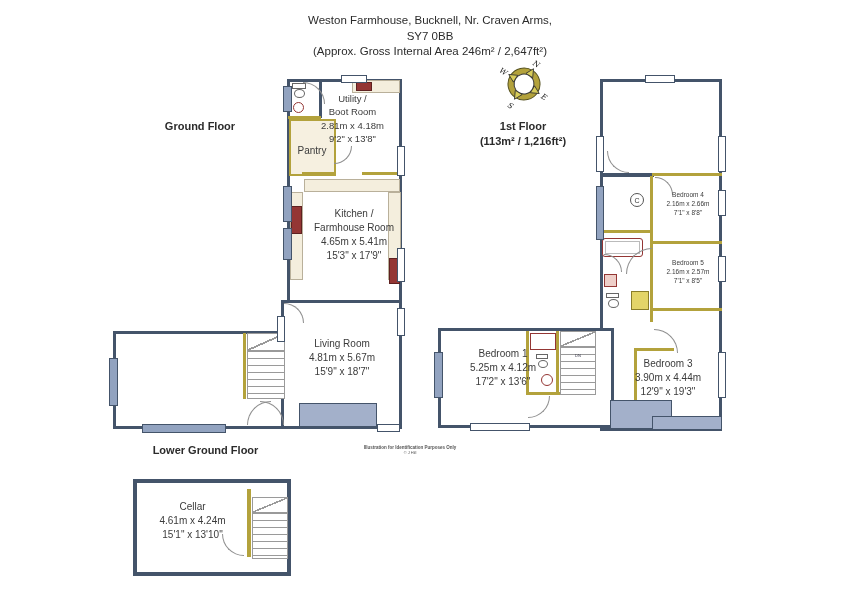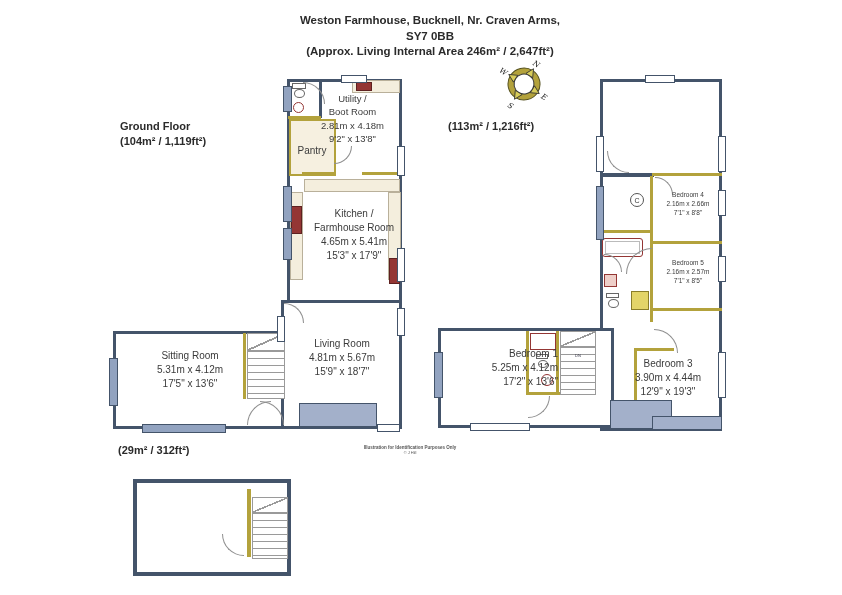--- a/index.html
+++ b/index.html
@@ -25,60 +25,59 @@
   .arc{position:absolute;border-top:1px solid #8f8f8f;border-left:1px solid #8f8f8f;border-top-left-radius:100% 100%;box-sizing:border-box;background:transparent;}
   .toilet-tank{position:absolute;background:#fff;border:1px solid #666;box-sizing:border-box;}
   .toilet-bowl{position:absolute;background:#fff;border:1px solid #666;border-radius:50%;box-sizing:border-box;}
   .sinkc{position:absolute;background:#fff;border:1px solid #943634;border-radius:50%;box-sizing:border-box;}
   .pantry-fill{position:absolute;background:#f6f0e0;border:2px solid var(--interior-wall,#b3a23c);box-sizing:border-box;}
   .circ{position:absolute;background:#fff;border:1px solid #555;border-radius:50%;color:#333;font-size:7px;
         display:flex;align-items:center;justify-content:center;box-sizing:border-box;}
   .lbl{position:absolute;color:var(--text,#3b3b3b);font-size:10px;line-height:1.4;text-align:center;}
   .lbl span{display:block;}
   .lbl-sm{font-size:6.5px;line-height:1.35;}
-  .flabel{position:absolute;color:#2b2b2b;font-weight:bold;font-size:11px;line-height:1.4;text-align:left;}
+  .flabel{position:absolute;color:#2b2b2b;font-weight:bold;font-size:11px;line-height:1.4;text-align:center;}
   .flabel span{display:block;}
-  .title{position:absolute;left:230px;top:13px;width:400px;text-align:center;font-weight:bold;
+  .title{position:absolute;left:230px;top:13px;width:400px;text-align:center;font-weight:normal;
          font-size:11.5px;line-height:1.35;color:#2b2b2b;}
   .title span{display:block;}
   .disc{position:absolute;left:330px;top:445px;width:160px;text-align:center;color:#555;}
   .disc .d1{display:block;font-size:4.5px;font-weight:bold;}
   .disc .d2{display:block;font-size:4px;}
   .dn{position:absolute;font-size:4px;color:#334;text-align:center;}
 </style>
 </head>
 <body>
 
 <div id="canvas">
 
   <div class="title">
     <span>Weston Farmhouse, Bucknell, Nr. Craven Arms,</span>
     <span>SY7 0BB</span>
-    <span>(Approx. Living Internal Area 246m² / 2,647ft²)</span>
+    <span>(Approx. Gross Internal Area 246m² / 2,647ft²)</span>
   </div>
 
   <svg class="abs" style="left:494px;top:54px;width:60px;height:60px;" viewBox="0 0 60 60">
     <g transform="rotate(32 30 30)">
       <circle cx="30" cy="30" r="13" fill="none" stroke="#b3a23c" stroke-width="6"></circle>
       <circle cx="30" cy="30" r="16" fill="none" stroke="#55511f" stroke-width="1"></circle>
       <circle cx="30" cy="30" r="10" fill="#fff" stroke="#333" stroke-width="1"></circle>
       <polygon points="30,12 26,20 34,20" fill="#d8cd5a" stroke="#333" stroke-width="0.8"></polygon>
       <polygon points="48,30 40,26 40,34" fill="#d8cd5a" stroke="#333" stroke-width="0.8"></polygon>
       <polygon points="30,48 26,40 34,40" fill="#d8cd5a" stroke="#333" stroke-width="0.8"></polygon>
       <polygon points="12,30 20,26 20,34" fill="#d8cd5a" stroke="#333" stroke-width="0.8"></polygon>
       <text x="30" y="9" text-anchor="middle" font-size="7.5" font-style="italic" font-family="DejaVu Serif, serif" fill="#222">N</text>
       <text x="54" y="33" text-anchor="middle" font-size="7.5" font-style="italic" font-family="DejaVu Serif, serif" fill="#222">E</text>
       <text x="30" y="58" text-anchor="middle" font-size="7.5" font-style="italic" font-family="DejaVu Serif, serif" fill="#222">S</text>
       <text x="6" y="33" text-anchor="middle" font-size="7.5" font-style="italic" font-family="DejaVu Serif, serif" fill="#222">W</text>
     </g>
   </svg>
 
   <div class="flabel" style="left:120px;top:119px;width:160px;">
     <span>Ground Floor</span>
-    <span>(104m² / 1,119ft²)</span>
   </div>
 
   <div class="block" style="left:287px;top:79px;width:115px;height:230px;"></div>
   <div class="block" style="left:281px;top:300px;width:121px;height:129px;"></div>
   <div class="block" style="left:113px;top:331px;width:171px;height:98px;"></div>
 
   <div class="swall" style="left:319px;top:81px;width:3px;height:37px;"></div>
   <div class="iwall" style="left:288px;top:116px;width:33px;height:3px;"></div>
   <div class="pantry-fill" style="left:289px;top:119px;width:47px;height:57px;"></div>
   <div class="iwall" style="left:302px;top:172px;width:32px;height:3px;"></div>
@@ -133,36 +132,37 @@
     <span>Kitchen /</span>
     <span>Farmhouse Room</span>
     <span>4.65m x 5.41m</span>
     <span>15'3" x 17'9"</span>
   </div>
   <div class="lbl" style="left:294px;top:337px;width:96px;">
     <span>Living Room</span>
     <span>4.81m x 5.67m</span>
     <span>15'9" x 18'7"</span>
   </div>
-  <div class="lbl" style="left:133px;top:349px;width:114px;">
-    <span>Sitting Room</span>
-    <span>5.31m x 4.12m</span>
-    <span>17'5" x 13'6"</span>
-  </div>
 
   <div class="flabel" style="left:118px;top:443px;width:175px;">
-    <span>(29m² / 312ft²)</span>
+    <span>Lower Ground Floor</span>
   </div>
   <div class="block4" style="left:133px;top:479px;width:158px;height:97px;"></div>
   <div class="iwall" style="left:247px;top:489px;width:4px;height:68px;"></div>
   <div class="stairs-diag" style="left:252px;top:497px;width:36px;height:16px;"></div>
   <div class="stairs" style="left:252px;top:513px;width:36px;height:46px;"></div>
   <div class="arc" style="left:222px;top:534px;width:22px;height:22px;transform:rotate(270deg);"></div>
+  <div class="lbl" style="left:140px;top:500px;width:105px;">
+    <span>Cellar</span>
+    <span>4.61m x 4.24m</span>
+    <span>15'1" x 13'10"</span>
+  </div>
 
   <div class="flabel" style="left:448px;top:119px;width:150px;">
+    <span>1st Floor</span>
     <span>(113m² / 1,216ft²)</span>
   </div>
 
   <div class="block" style="left:600px;top:79px;width:122px;height:352px;"></div>
   <div class="block" style="left:438px;top:328px;width:176px;height:100px;"></div>
 
   <div class="swall" style="left:600px;top:173px;width:54px;height:4px;"></div>
   <div class="iwall" style="left:652px;top:173px;width:70px;height:3px;"></div>
   <div class="iwall" style="left:650px;top:176px;width:3px;height:146px;"></div>
   <div class="iwall" style="left:653px;top:241px;width:69px;height:3px;"></div>
@@ -216,21 +216,21 @@
   <div class="lbl lbl-sm" style="left:656px;top:191px;width:64px;">
     <span>Bedroom 4</span>
     <span>2.16m x 2.66m</span>
     <span>7'1" x 8'8"</span>
   </div>
   <div class="lbl lbl-sm" style="left:656px;top:259px;width:64px;">
     <span>Bedroom 5</span>
     <span>2.16m x 2.57m</span>
     <span>7'1" x 8'5"</span>
   </div>
-  <div class="lbl" style="left:448px;top:347px;width:110px;text-align:right;">
+  <div class="lbl" style="left:448px;top:347px;width:110px;">
     <span>Bedroom 1</span>
     <span>5.25m x 4.12m</span>
     <span>17'2" x 13'6"</span>
   </div>
   <div class="lbl" style="left:617px;top:357px;width:102px;">
     <span>Bedroom 3</span>
     <span>3.90m x 4.44m</span>
     <span>12'9" x 19'3"</span>
   </div>
 

